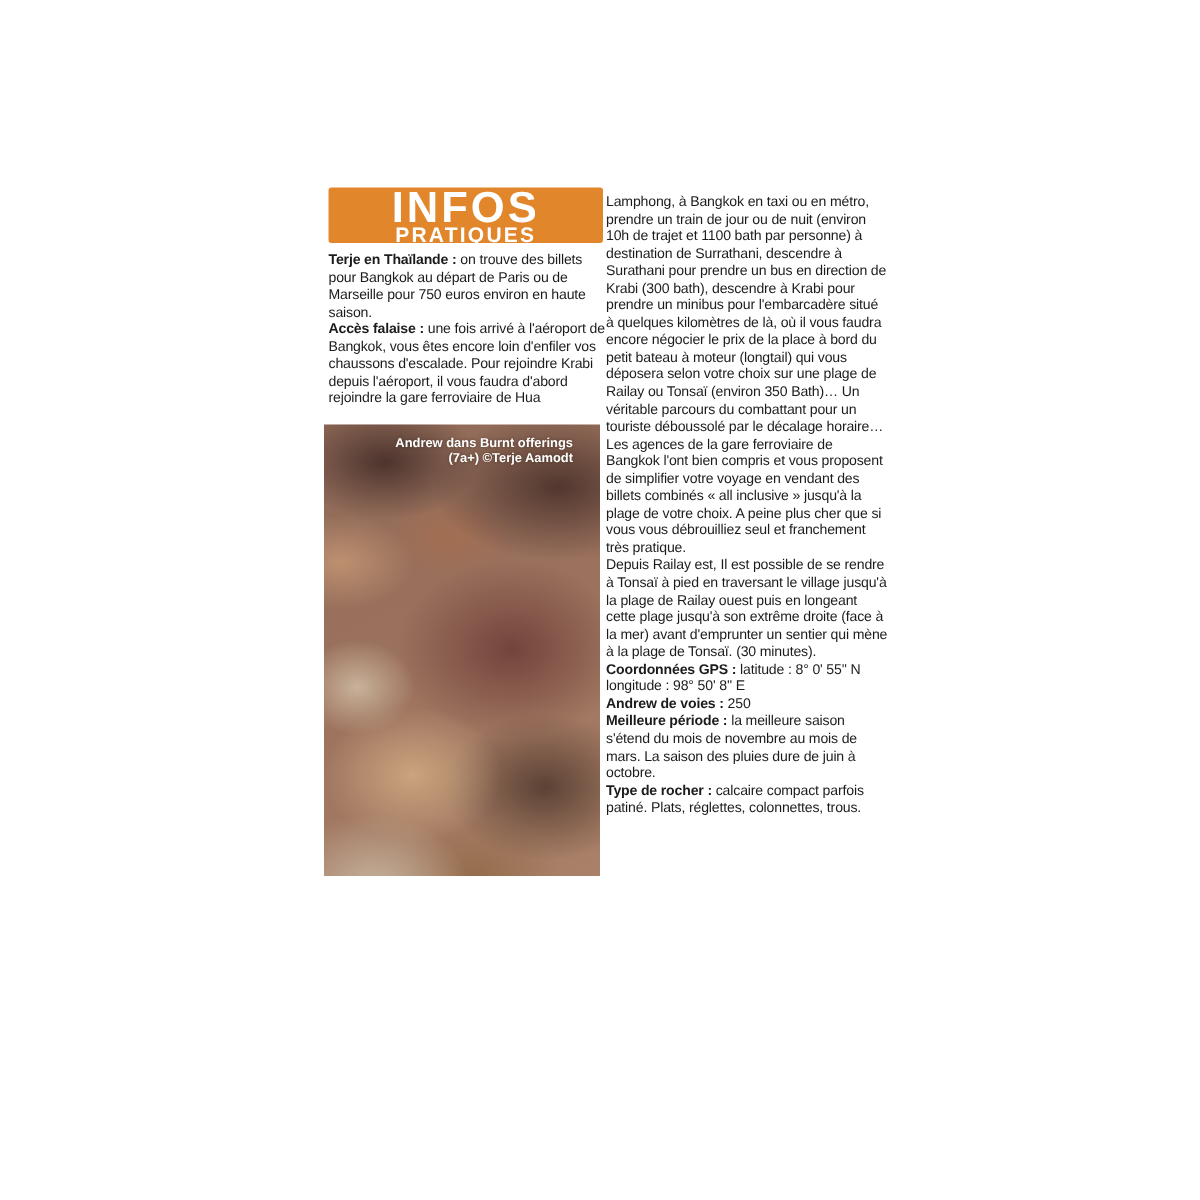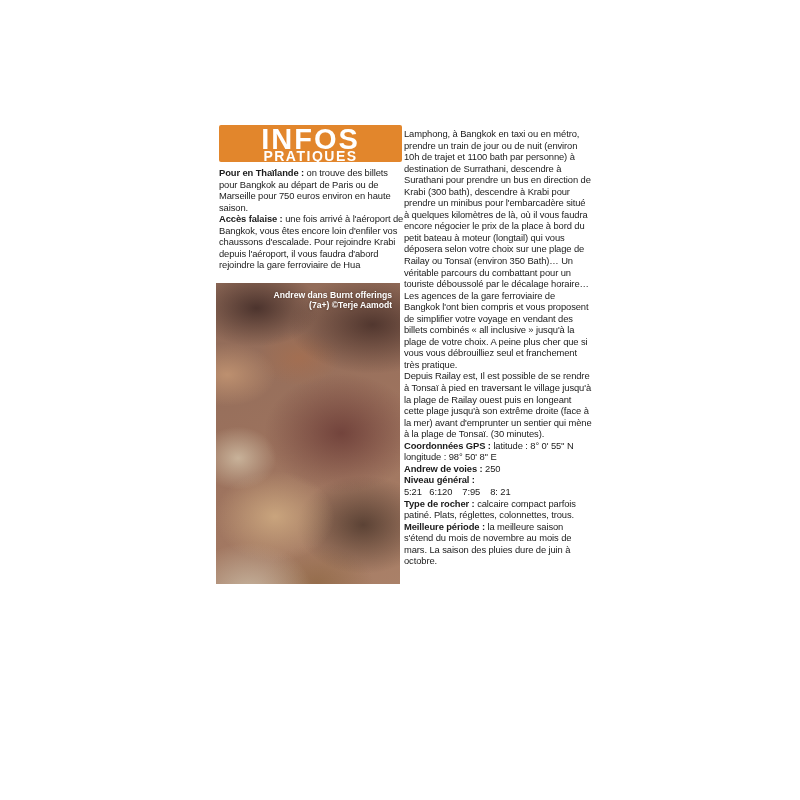--- a/index.html
+++ b/index.html
@@ -52,37 +52,37 @@
   .boat .top{width:4px;height:2px;background:#f2efe8;margin-left:1px;}
   .trees-bottom{
     position:absolute;left:0;bottom:0;width:184px;height:57px;background:#0b100a;
     clip-path:polygon(0% 55%,6% 38%,12% 52%,20% 26%,28% 40%,36% 52%,45% 66%,54% 80%,62% 100%,0% 100%);
   }
   .trees-right{
     position:absolute;right:0;top:322px;width:30px;height:95px;background:#0c120a;
     clip-path:polygon(45% 0%,100% 0%,100% 100%,5% 100%,38% 62%,18% 34%);
   }
   .photo-caption{
-    position:absolute;top:7px;right:8px;text-align:right;color:#ffffff;font-weight:bold;
+    position:absolute;top:7px;right:18px;text-align:right;color:#ffffff;font-weight:bold;
     font-size:8.6px;line-height:10.4px;letter-spacing:0;
     text-shadow:0 0 2px rgba(60,40,30,.6);
   }
 </style>
 </head>
 <body>
 
 <div class="page">
 
   <div class="header-box">
     <div class="header-title">INFOS</div>
     <div class="header-subtitle">PRATIQUES</div>
   </div>
 
   <div class="col col-left">
-    <p class="para"><b>Pour en Thaïlande :</b> <span>on trouve des billets pour Bangkok au départ de Paris ou de Marseille pour 750 euros environ en haute saison.</span></p>
+    <p class="para"><b>Terje en Thaïlande :</b> <span>on trouve des billets pour Bangkok au départ de Paris ou de Marseille pour 750 euros environ en haute saison.</span></p>
     <p class="para"><b>Accès falaise :</b> <span>une fois arrivé à l'aéroport de Bangkok, vous êtes encore loin d'enfiler vos chaussons d'escalade. Pour rejoindre Krabi depuis l'aéroport, il vous faudra d'abord rejoindre la gare ferroviaire de Hua</span></p>
   </div>
 
   <div class="photo">
     <div class="sea"></div>
     <div class="boat">
       <div class="top"></div>
       <div class="hull"></div>
     </div>
     <div class="trees-bottom"></div>
@@ -92,19 +92,17 @@
       <div>(7a+) ©Terje Aamodt</div>
     </div>
   </div>
 
   <div class="col col-right">
     <p class="para"><b></b> <span>Lamphong, à Bangkok en taxi ou en métro, prendre un train de jour ou de nuit (environ 10h de trajet et 1100 bath par personne) à destination de Surrathani, descendre à Surathani pour prendre un bus en direction de Krabi (300 bath), descendre à Krabi pour prendre un minibus pour l'embarcadère situé à quelques kilomètres de là, où il vous faudra encore négocier le prix de la place à bord du petit bateau à moteur (longtail) qui vous déposera selon votre choix sur une plage de Railay ou Tonsaï (environ 350 Bath)… Un véritable parcours du combattant pour un touriste déboussolé par le décalage horaire… Les agences de la gare ferroviaire de Bangkok l'ont bien compris et vous proposent de simplifier votre voyage en vendant des billets combinés « all inclusive » jusqu'à la plage de votre choix. A peine plus cher que si vous vous débrouilliez seul et franchement très pratique.</span></p>
     <p class="para"><b></b> <span>Depuis Railay est, Il est possible de se rendre à Tonsaï à pied en traversant le village jusqu'à la plage de Railay ouest puis en longeant cette plage jusqu'à son extrême droite (face à la mer) avant d'emprunter un sentier qui mène à la plage de Tonsaï. (30 minutes).</span></p>
     <p class="para"><b>Coordonnées GPS :</b> <span>latitude : 8° 0' 55'' N
 longitude : 98° 50' 8'' E</span></p>
     <p class="para"><b>Andrew de voies :</b> <span>250</span></p>
-    <p class="para"><b>Niveau général :</b> <span>
-5:21   6:120    7:95    8: 21</span></p>
+    <p class="para"><b>Meilleure période :</b> <span>la meilleure saison s'étend du mois de novembre au mois de mars. La saison des pluies dure de juin à octobre.</span></p>
     <p class="para"><b>Type de rocher :</b> <span>calcaire compact parfois patiné. Plats, réglettes, colonnettes, trous.</span></p>
-    <p class="para"><b>Meilleure période :</b> <span>la meilleure saison s'étend du mois de novembre au mois de mars. La saison des pluies dure de juin à octobre.</span></p>
   </div>
 
 </div>
 
 </body></html>

